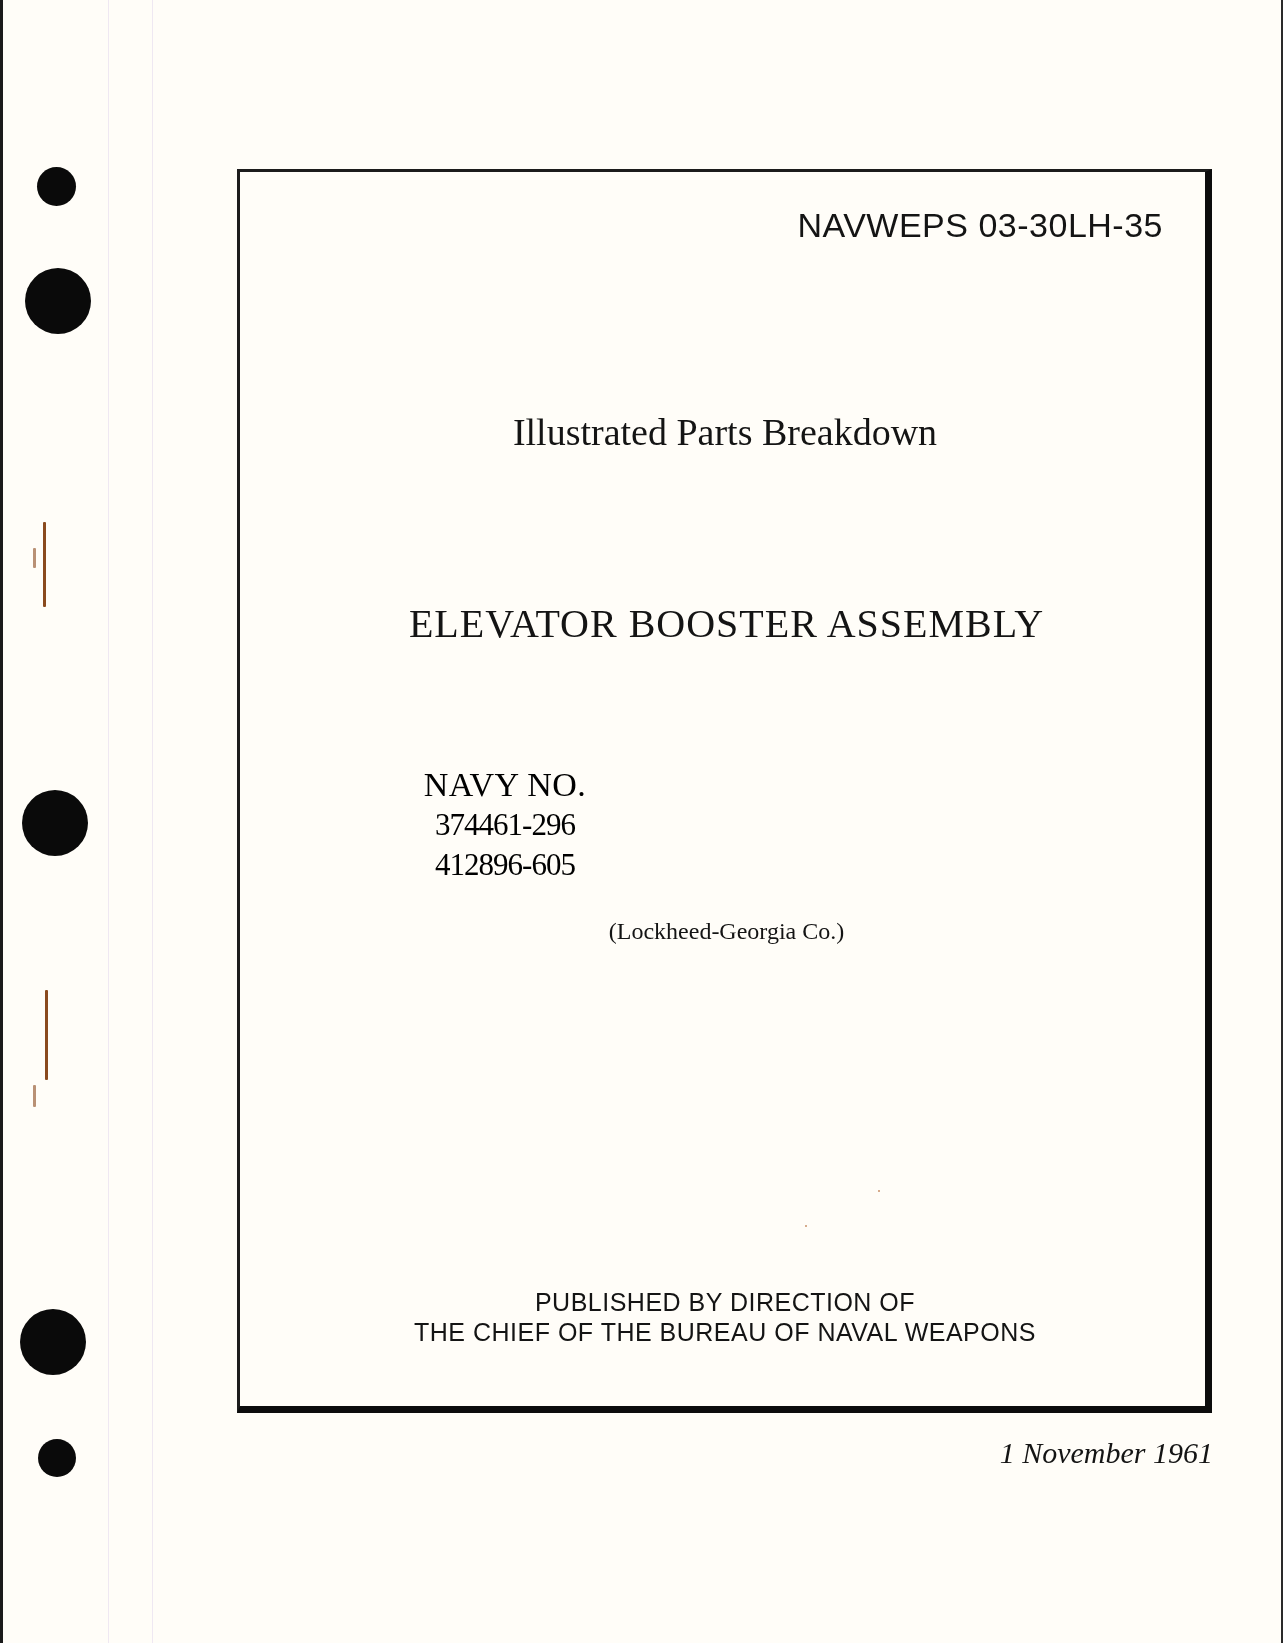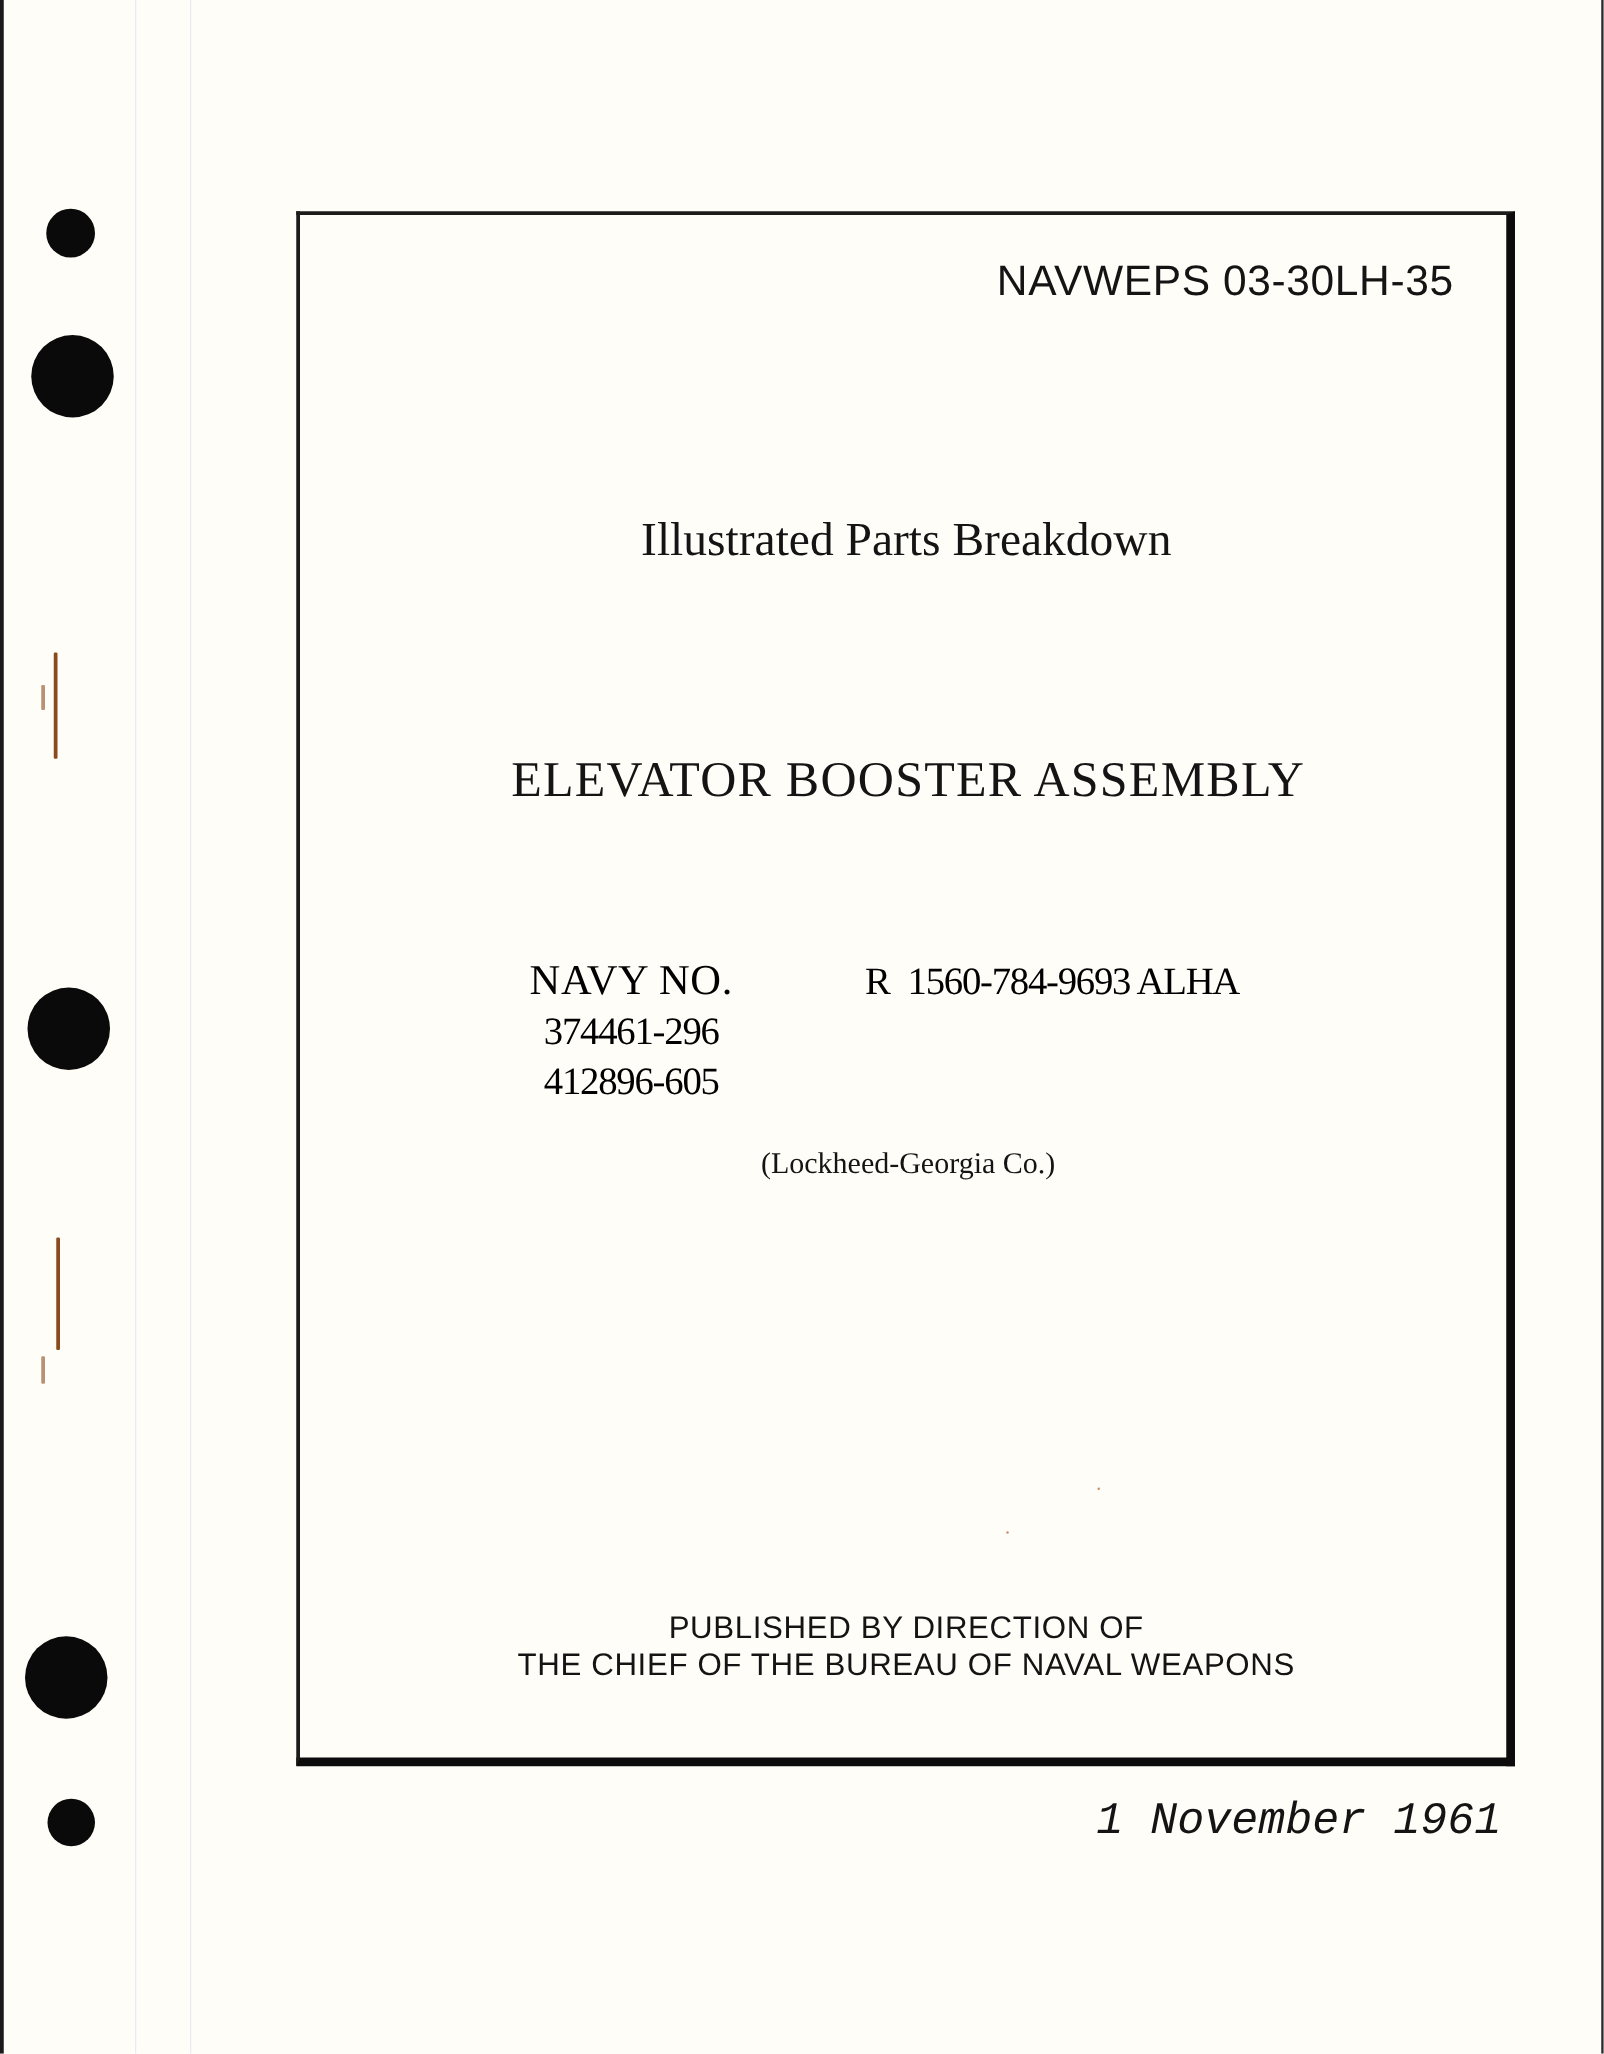--- a/index.html
+++ b/index.html
@@ -29,21 +29,21 @@
     .col-part { left:400px; width:210px; top:765px; }
     .col-stock { left:688px; width:340px; top:765px; }
     .col-head { font-size:34px; line-height:40px; letter-spacing:0.5px; }
     .col-row { font-size:31px; line-height:40px; letter-spacing:-1px; }
     .stock-row { text-align:left; padding-left:4px; }
     .stock-prefix { display:inline-block; width:42px; }
     .manufacturer { left:0; width:1453px; text-align:center; top:918px; font-size:24px; }
     .authority { left:0; width:1450px; text-align:center; font-size:25px; letter-spacing:0.5px; }
     .authority-1 { top:1288px; }
     .authority-2 { top:1318px; }
-    .issue-date { right:82px; top:1436px; font-size:36px; font-style:italic;font-family:Liberation Mono, monospace; }
+    .issue-date { right:70px; top:1436px; font-size:30px; font-style:italic; }
     .speck { position:absolute; width:2px; height:2px; background:#c8906a; border-radius:1px; }
   </style>
 </head>
 <body>
 
 <div class="page">
   <div class="left-edge"></div>
   <div class="right-edge"></div>
   <div class="fold-line" style="left:108px"></div>
   <div class="fold-line" style="left:152px"></div>
@@ -67,23 +67,20 @@
   <div class="abs serif doc-type">Illustrated Parts Breakdown</div>
   <div class="abs serif doc-title">ELEVATOR BOOSTER ASSEMBLY</div>
 
   <div class="col serif col-part">
     <div class="col-head">NAVY NO.</div>
     <div class="col-row">374461-296</div>
     <div class="col-row">412896-605</div>
   </div>
 
   <div class="col serif col-stock">
-    <div class="col-row stock-row">
-      <span class="stock-prefix" style="width:34px">R</span><span>1560-784-9693 ALHA</span>
-    </div>
   </div>
 
   <div class="abs serif manufacturer">(Lockheed-Georgia Co.)</div>
 
   <div class="abs sans authority authority-1">PUBLISHED BY DIRECTION OF</div>
   <div class="abs sans authority authority-2">THE CHIEF OF THE BUREAU OF NAVAL WEAPONS</div>
 
   <div class="abs serif issue-date">1 November 1961</div>
 </div>
 

